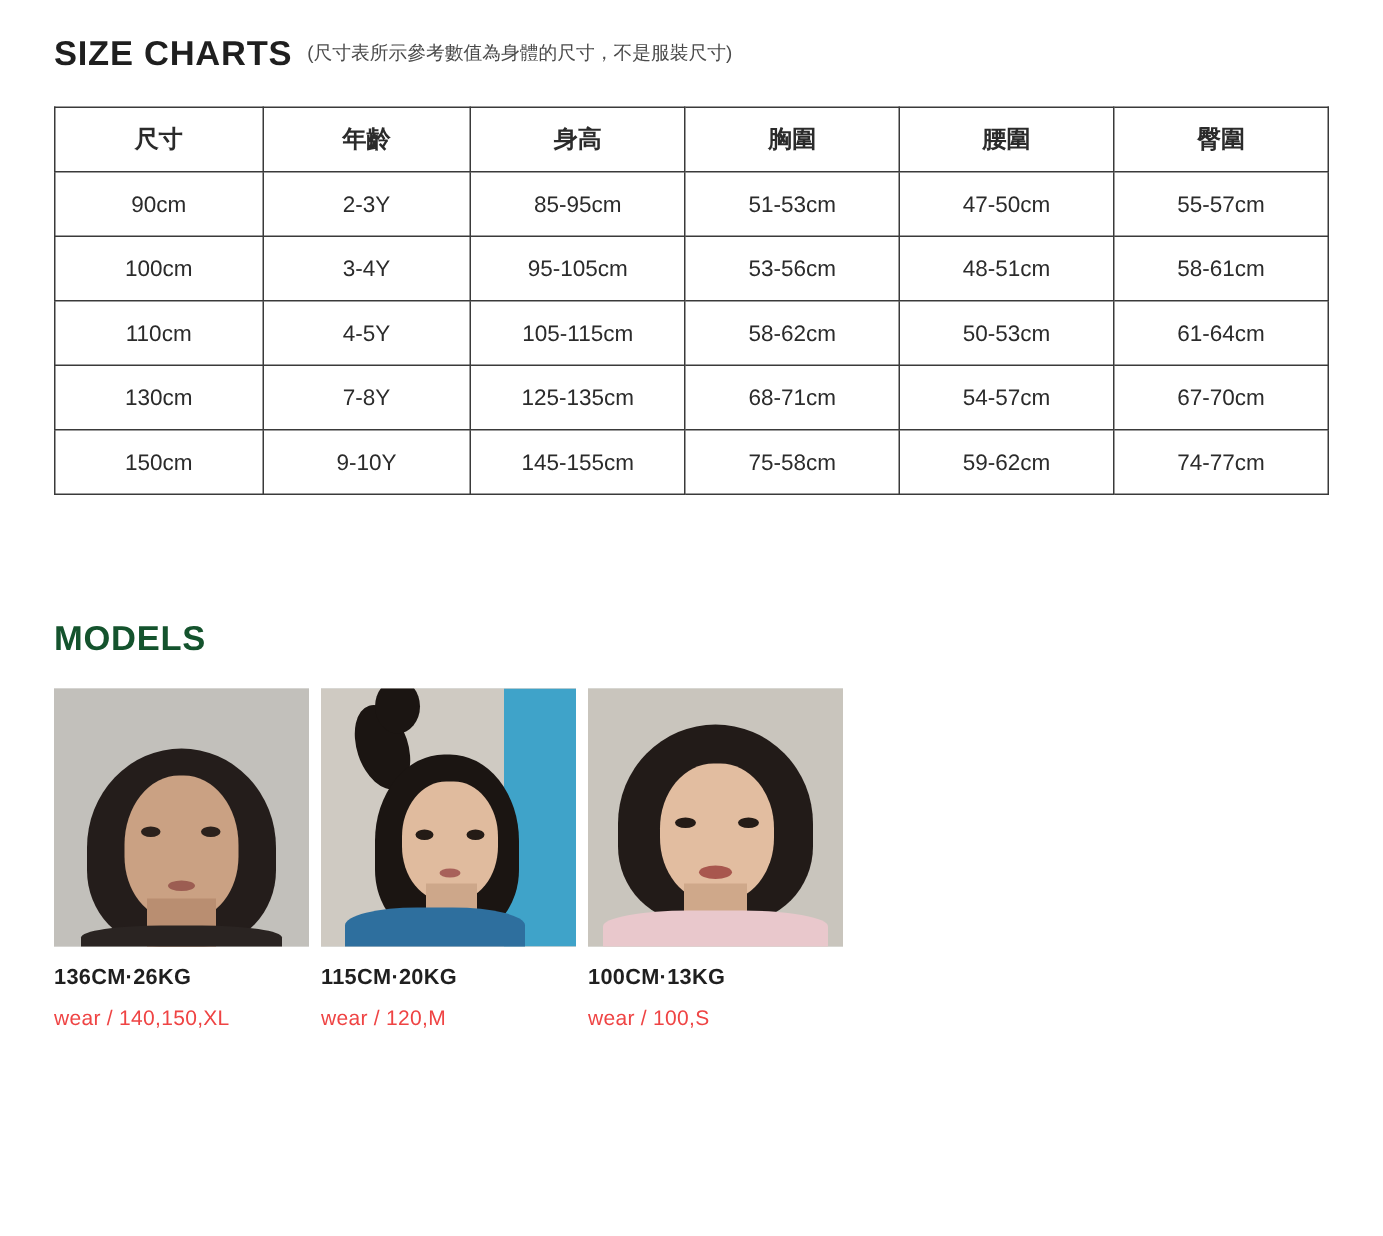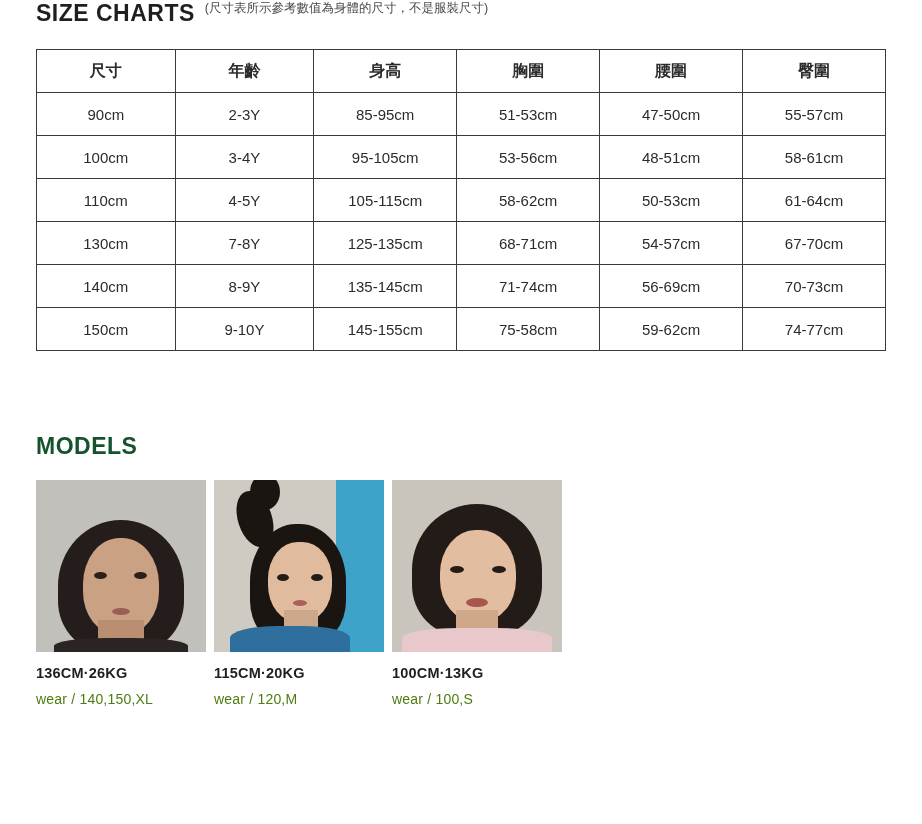--- a/index.html
+++ b/index.html
@@ -16,22 +16,23 @@
     overflow: hidden;
   }
   .page {
     padding: 0 36px;
     box-sizing: border-box;
   }
 
   
   .section-head {
     display: flex;
-    align-items: flex-start;
+    align-items: center;
     gap: 10px;
+    padding-top: 22px;
   }
   .section-title {
     font-size: 23px;
     font-weight: bold;
     letter-spacing: 0.5px;
     color: #1f1f1f;
   }
   .section-note {
     font-size: 12.5px;
     color: #4a4a4a;
@@ -94,21 +95,21 @@
   .model-name {
     margin-top: 13px;
     font-size: 14.5px;
     font-weight: bold;
     color: #1f1f1f;
     letter-spacing: 0.2px;
   }
   .model-wear {
     margin-top: 10px;
     font-size: 14px;
-    color: #4d7c0f;
+    color: #ef4444;
     letter-spacing: 0.2px;
   }
 
   
   .m1-bg { position:absolute; inset:0; background:#c2c0bb; }
   .m1-hair { position:absolute; left:22px; top:40px; width:126px; height:132px; background:#241d1b; border-radius:52% 52% 40% 40%; }
   .m1-face { position:absolute; left:47px; top:58px; width:76px; height:96px; background:#caa183; border-radius:48% 48% 44% 44%; }
   .m1-neck { position:absolute; left:62px; top:140px; width:46px; height:34px; background:#b98e71; }
   .m1-body { position:absolute; left:18px; top:158px; width:134px; height:20px; background:#2a2422; border-radius:40% 40% 0 0; }
   .m1-eye-l { position:absolute; left:58px; top:92px; width:13px; height:7px; background:#2b211c; border-radius:50%; }
@@ -203,28 +204,20 @@
           <td>50-53cm</td>
           <td>61-64cm</td>
         </tr>
         <tr>
           <td>130cm</td>
           <td>7-8Y</td>
           <td>125-135cm</td>
           <td>68-71cm</td>
           <td>54-57cm</td>
           <td>67-70cm</td>
-        </tr>
-        <tr>
-          <td>140cm</td>
-          <td>8-9Y</td>
-          <td>135-145cm</td>
-          <td>71-74cm</td>
-          <td>56-69cm</td>
-          <td>70-73cm</td>
         </tr>
         <tr>
           <td>150cm</td>
           <td>9-10Y</td>
           <td>145-155cm</td>
           <td>75-58cm</td>
           <td>59-62cm</td>
           <td>74-77cm</td>
         </tr>
       </tbody>

